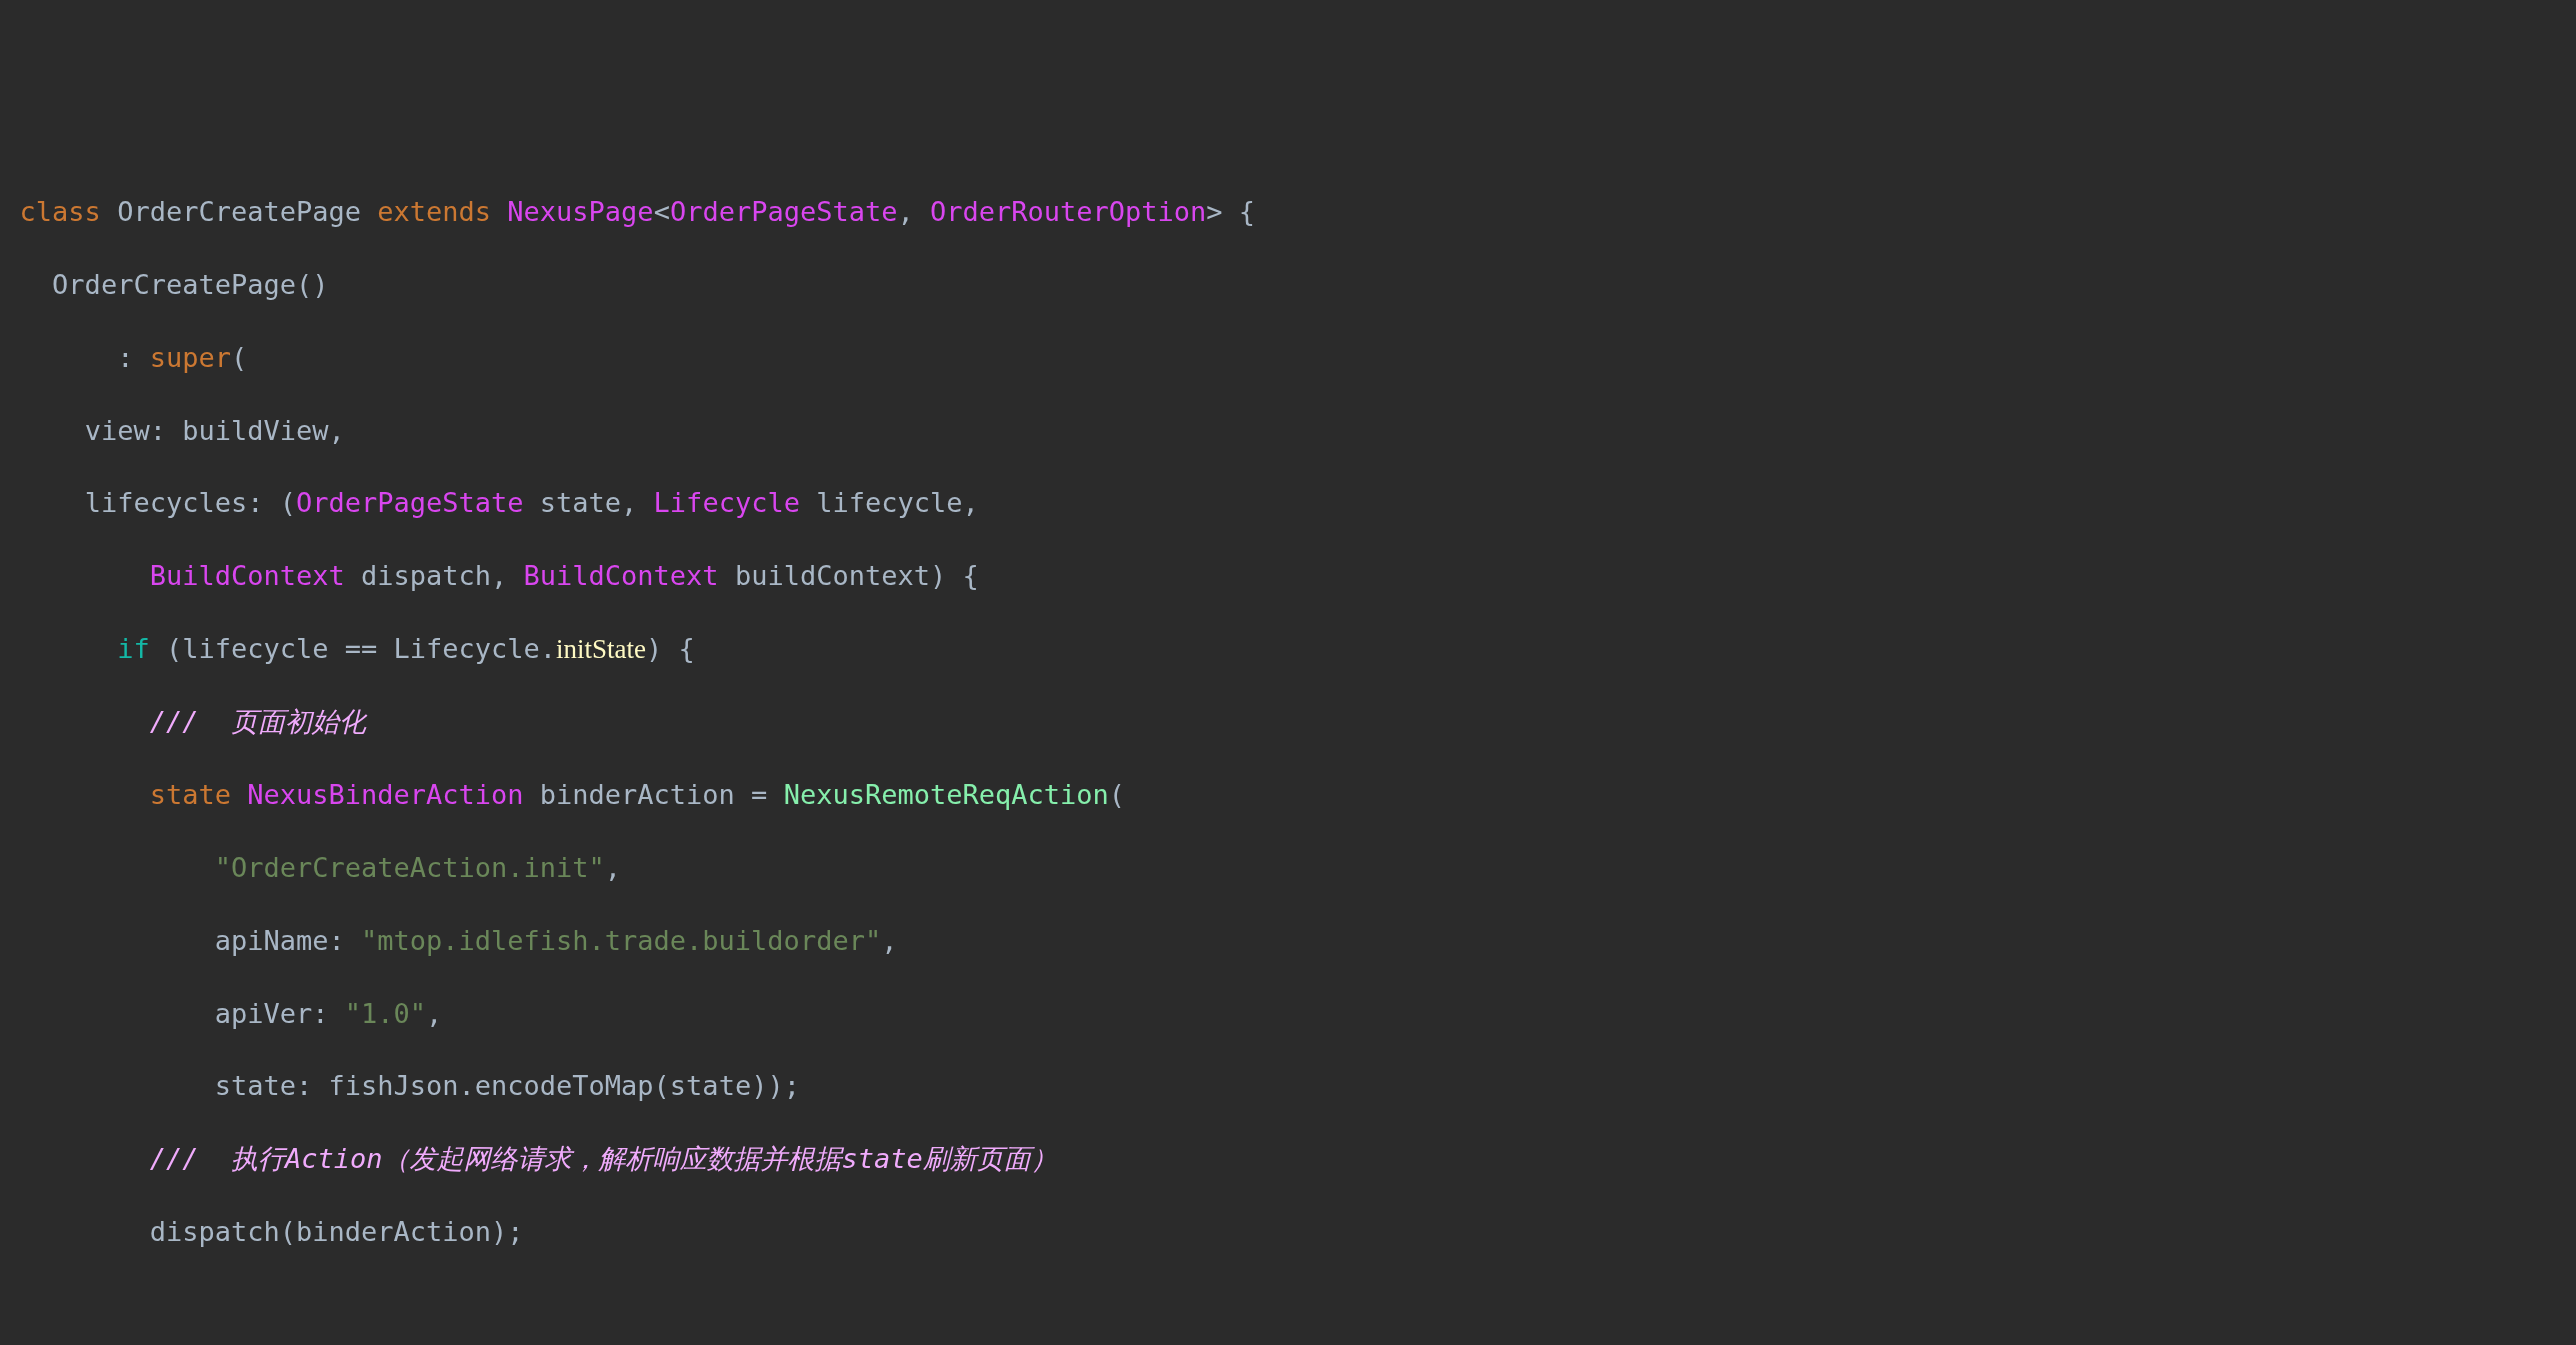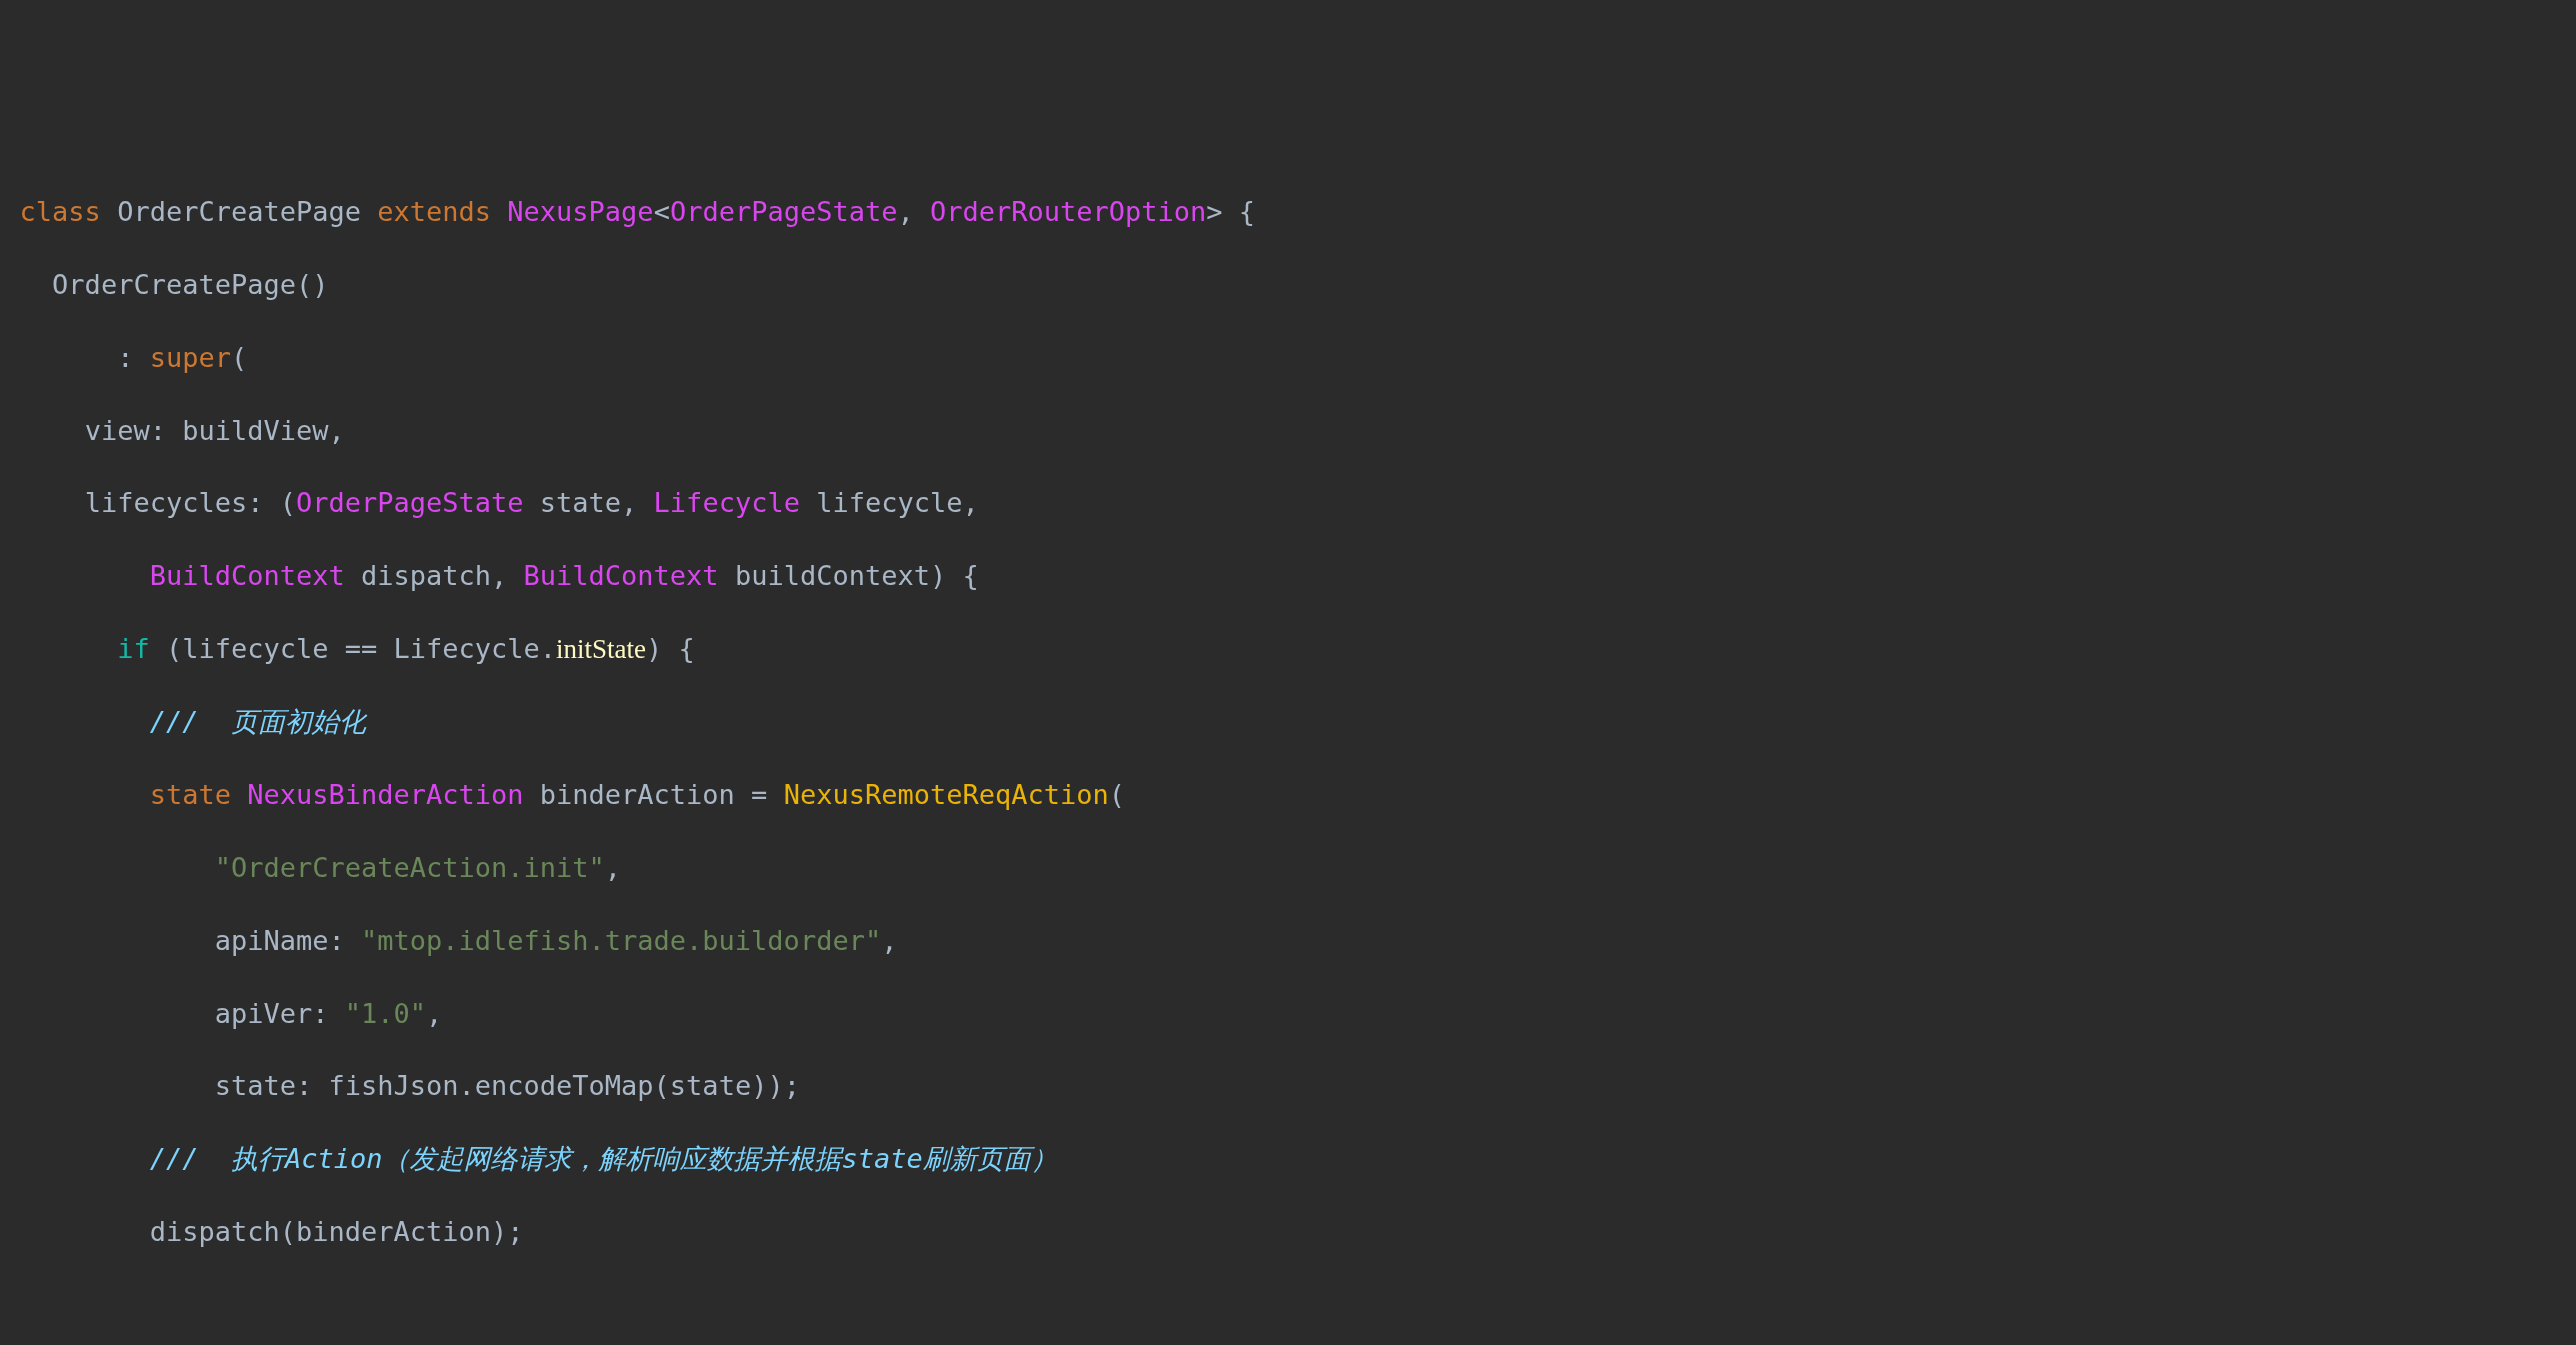--- a/index.html
+++ b/index.html
@@ -25,23 +25,23 @@
   .kw-super { color: #cc7832; }
   .kw-if { color: #14b8a6; }
   .kw-final { color: #cc7832; }
   .cls-name { color: #a9b7c6; }
   .type { color: #d946ef; }
   .generic { color: #a9b7c6; }
   .punct { color: #a9b7c6; }
   .param-name { color: #a9b7c6; }
   .named-arg { color: #a9b7c6; }
   .prop { color: #fef9c3; font-family: Liberation Serif, serif; }
-  .comment { color: #7dd3fc; font-style: italic; margin-top: 17px; }
+  .comment { color: #f0abfc; font-style: italic; margin-top: 17px; }
   .string { color: #6a8759; }
-  .func-call { color: #eab308; }
+  .func-call { color: #86efac; }
   .normal { color: #a9b7c6; }
   .brace { color: #a9b7c6; }
 </style>
 </head>
 <body>
 
 
 
 <div class="code-container">
 <div><span class="kw-class">class</span><span> </span><span class="cls-name">OrderCreatePage</span><span> </span><span class="kw-extends">extends</span><span> </span><span class="type">NexusPage</span><span class="generic">&lt;</span><span class="type">OrderPageState</span><span class="punct">, </span><span class="type">OrderRouterOption</span><span class="generic">&gt;</span><span class="brace"> {</span></div>

